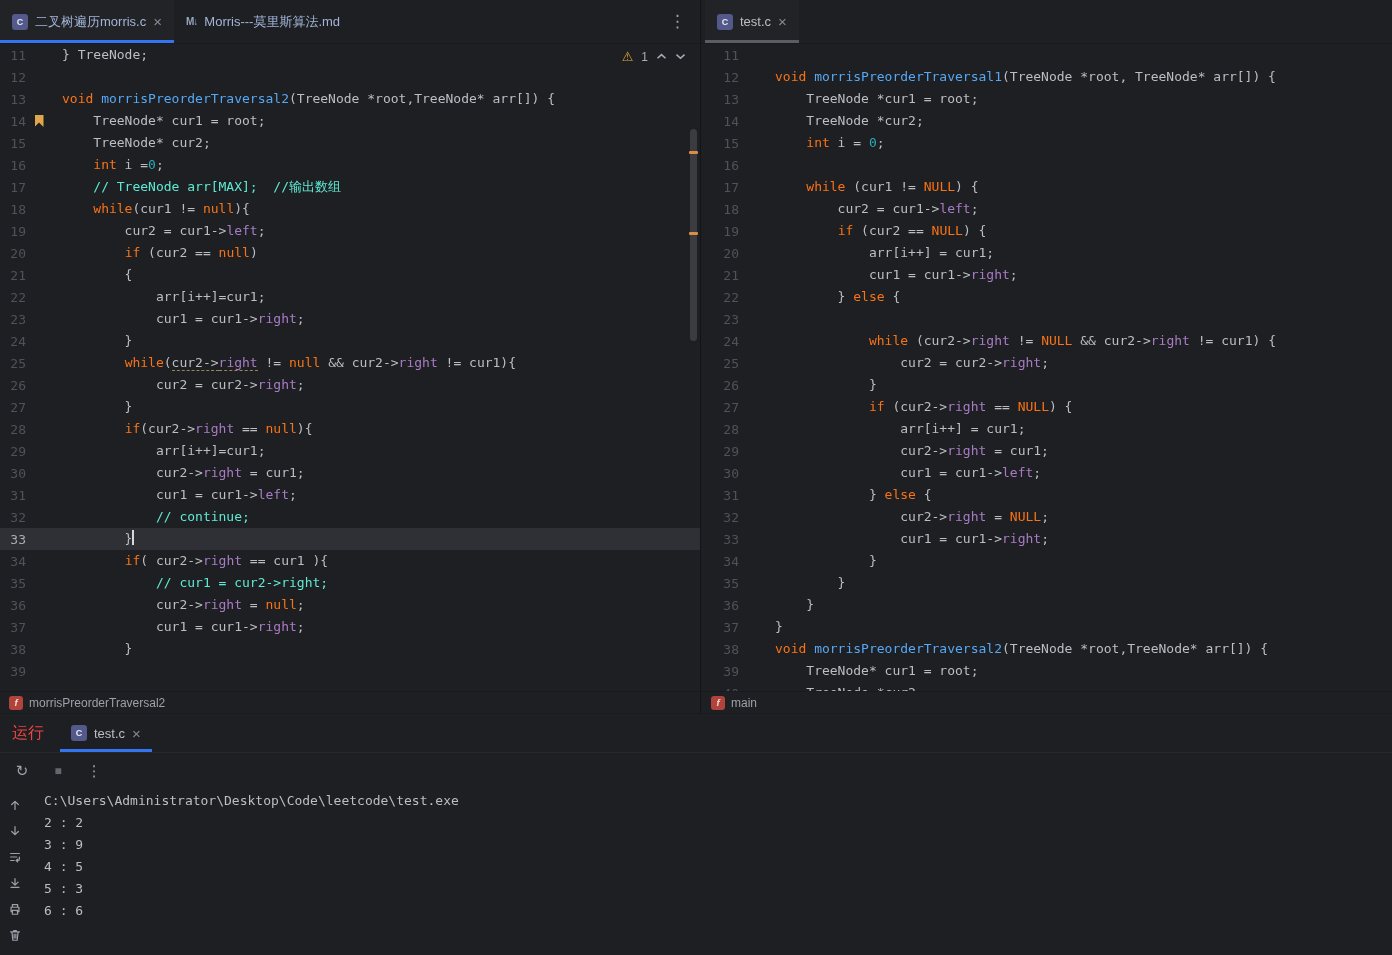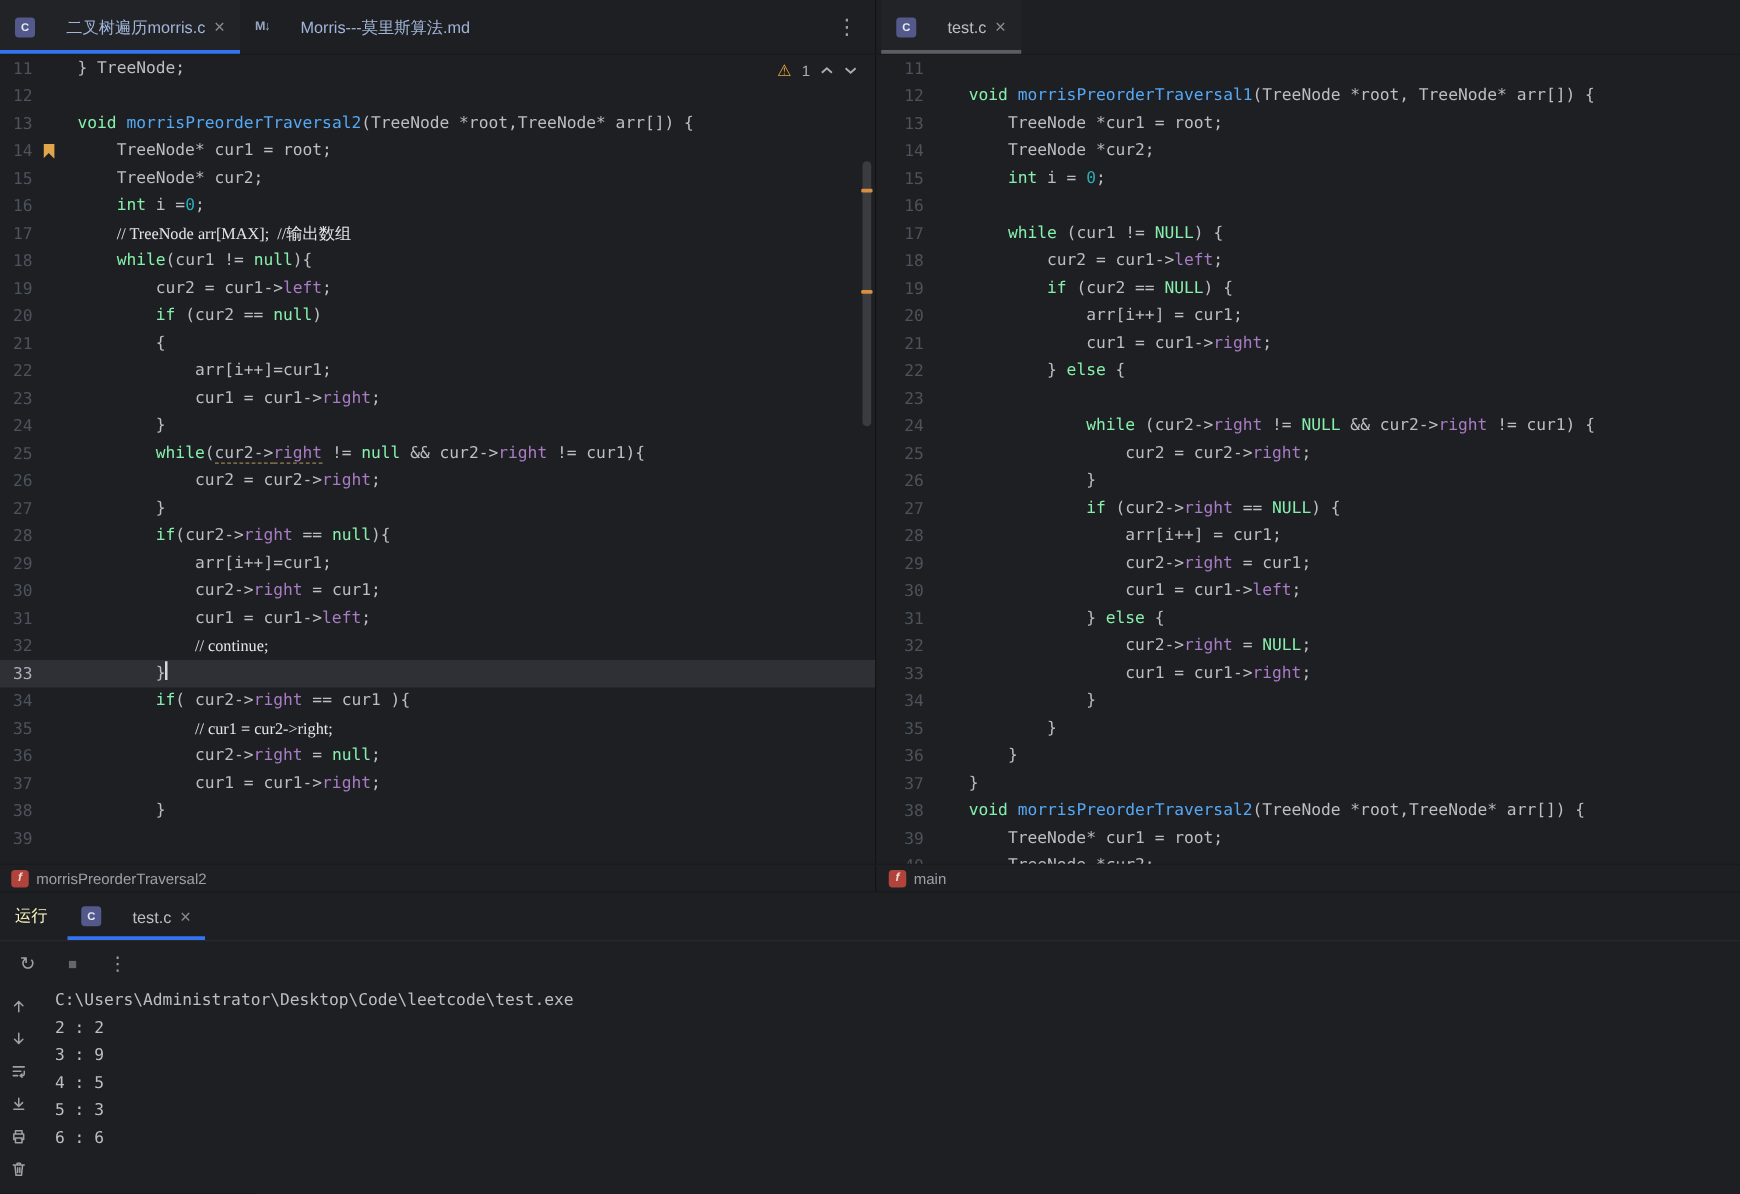--- a/index.html
+++ b/index.html
@@ -12,21 +12,21 @@
 
   
   .tabbar { height: 44px; display: flex; align-items: stretch; border-bottom: 1px solid #191a1d; }
   .tg { display: flex; align-items: stretch; }
   .tg.leftg { width: 700px; }
   .tg.rightg { flex: 1; border-left: 1px solid #131417; padding-left: 4px; }
   .tab { display: flex; align-items: center; gap: 7px; padding: 0 12px; position: relative; cursor: default; }
   .tab.active { background: rgba(255,255,255,0.02); }
   .tab.active::after { content: ""; position: absolute; left: 0; right: 0; bottom: 0; height: 3px; background: #3574f0; }
   .tab.active.unfocused::after { background: #5a5d63; }
-  .tab-label { font-size: 13px; white-space: nowrap; color: #bcbec4; margin-left: 18px; }
+  .tab-label { font-size: 13px; white-space: nowrap; color: #bcbec4; }
   .tab-label.bluish { color: #a1b5d8; }
   .close { color: #868a91; font-size: 15px; line-height: 1; }
   .fileicon {
     width: 16px; height: 16px; border-radius: 3px; background: #535a8b; color: #e8eaf6;
     font-size: 9px; font-weight: 700; display: flex; align-items: center; justify-content: center;
   }
   .mdicon { color: #97a5c0; font-size: 10px; font-weight: 700; letter-spacing: -1px; white-space: nowrap; }
   .more { margin-left: auto; align-self: center; color: #9da0a8; font-size: 17px; padding: 0 14px; }
 
   
@@ -36,22 +36,22 @@
   .pane.rightp { flex: 1; border-left: 1px solid #131417; }
 
   .line { display: flex; height: 22px; align-items: center; }
   .line.active { background: #2e3035; }
   .ln { flex: none; width: 26px; text-align: right; font: 13px "DejaVu Sans Mono", "Liberation Mono", monospace; color: #4d535c; }
   .pane.rightp .ln { width: 38px; }
   .line.active .ln { color: #a9adb5; }
   .slot { flex: none; width: 26px; display: flex; align-items: center; justify-content: center; }
   .codetext { flex: none; white-space: pre; font: 13px/22px "DejaVu Sans Mono", "Liberation Mono", monospace; color: #bcbec4; padding-left: 10px; }
 
-  .p { color: #bcbec4; } .k { color: #86efac; } .f { color: #56a8f5; }
-  .d { color: #a87cc5; } .n { color: #2aacb8; } .c { color: #e5e5e5; font-family: Liberation Serif, serif; }
+  .p { color: #bcbec4; } .k { color: #f97316; } .f { color: #56a8f5; }
+  .d { color: #a87cc5; } .n { color: #2aacb8; } .c { color: #5eead4; }
   .u { border-bottom: 1px dashed #9b8455; }
 
   .bookmark { width: 9px; height: 12px; background: #e0a64c;
     clip-path: polygon(0 0,100% 0,100% 100%,50% 62%,0 100%); }
   .caret { display: inline-block; width: 1.5px; height: 15px; background: #d6d8dd; vertical-align: -2px; }
 
   .inspections { position: absolute; top: 5px; right: 14px; display: flex; align-items: center; gap: 8px; z-index: 4; }
   .warnicon { color: #e2a53e; font-size: 13px; }
   .warncount { color: #a9adb5; font-size: 12px; }
   .chevbtn { display: flex; align-items: center; }
@@ -66,21 +66,21 @@
   .crumbs { height: 22px; display: flex; border-top: 1px solid #191a1d; }
   .crumb { display: flex; align-items: center; gap: 6px; font-size: 12px; color: #9da0a8; }
   .crumb.leftc { width: 700px; padding-left: 9px; }
   .crumb.rightc { flex: 1; padding-left: 10px; border-left: 1px solid #131417; }
   .fnicon { width: 14px; height: 14px; border-radius: 3px; background: #b0433c; color: #f5dcd6;
     font-size: 9.5px; font-style: italic; font-weight: 700; display: flex; align-items: center; justify-content: center; }
 
   
   .runpanel { border-top: 1px solid #191a1d; height: 242px; }
   .run-header { height: 38px; display: flex; align-items: stretch; }
-  .run-title { display: flex; align-items: center; padding: 0 16px 0 12px; font-size: 13px; color: #fef9c3; }
+  .run-title { display: flex; align-items: center; padding: 0 16px 0 12px; font-size: 16px; color: #ef4444; }
   .run-tab { display: flex; align-items: center; gap: 7px; padding: 0 11px; position: relative; }
   .run-tab::after { content: ""; position: absolute; left: 0; right: 0; bottom: 0; height: 3px; background: #3574f0; }
   .run-toolbar { height: 36px; display: flex; align-items: center; gap: 16px; padding-left: 12px; border-top: 1px solid #26282c; }
   .tbtn { color: #9da0a8; font-size: 15px; width: 20px; text-align: center; }
   .tbtn.stop { color: #64676d; font-size: 12px; }
 
   .console { display: flex; height: 167px; }
   .cgutter { width: 30px; display: flex; flex-direction: column; align-items: center; gap: 8px; padding-top: 8px; }
   .cg-btn { width: 18px; height: 18px; display: flex; align-items: center; justify-content: center; }
   .cg-btn svg { stroke: #9da0a8; fill: none; stroke-width: 1.4; stroke-linecap: round; stroke-linejoin: round; }

